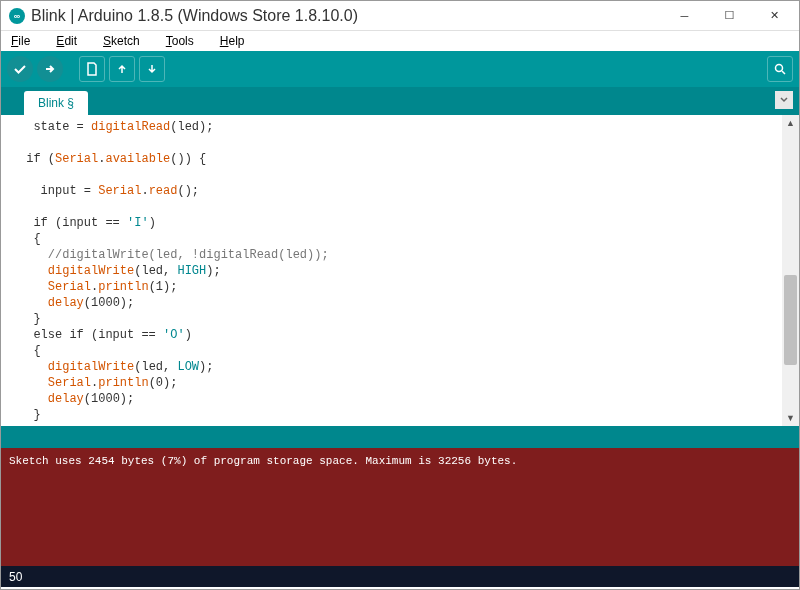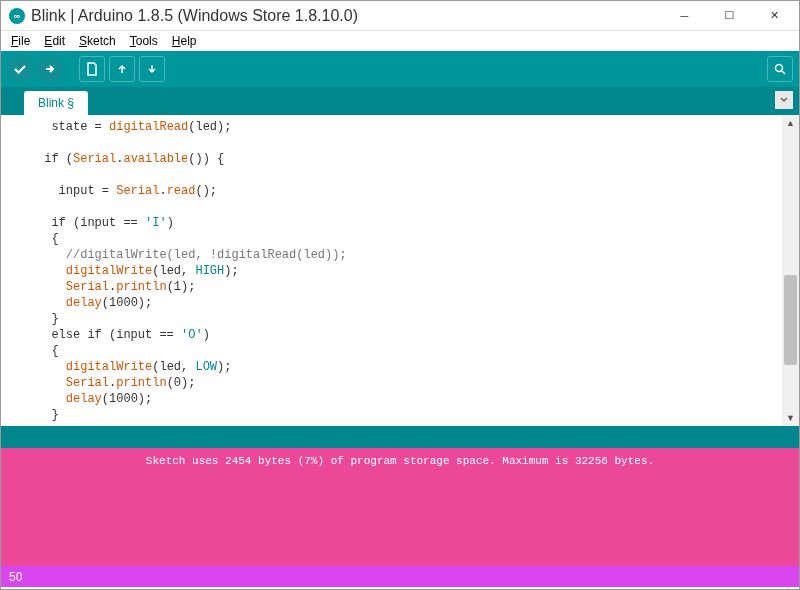--- a/index.html
+++ b/index.html
@@ -1,45 +1,45 @@
 <!DOCTYPE html>
 <html><head>
 <meta charset="utf-8">
 <style>
 * { margin: 0; padding: 0; box-sizing: border-box; }
 body { font-family: "Segoe UI", Tahoma, sans-serif; font-size: 12px; background: #fff; width: 800px; height: 590px; overflow: hidden; border: 1px solid #999; }
 .titlebar { height: 30px; background: #fff; display: flex; align-items: center; padding: 0 2px; border-bottom: 1px solid #e0e0e0; }
 .titlebar .icon-badge { width: 16px; height: 16px; background: #00979c; border-radius: 50%; margin: 0 6px; display: flex; align-items: center; justify-content: center; color: #fff; font-size: 9px; font-weight: bold; }
 .titlebar .title { flex: 1; font-size: 16px; color: #333; }
 .titlebar .winbtn { width: 45px; height: 30px; display: flex; align-items: center; justify-content: center; font-size: 11px; color: #333; font-family: "Segoe UI Symbol", sans-serif; }
-.menubar { height: 20px; display: flex; align-items: center; padding: 0 4px; gap: 2px; }
+.menubar { height: 20px; display: flex; align-items: center; padding: 0 4px; gap: 14px; }
 .menubar .menuitem { padding: 2px 6px; font-size: 12px; color: #000; }
 .menubar .menuitem .ul { text-decoration: underline; }
 .toolbar { height: 36px; background: #00979c; display: flex; align-items: center; padding: 0 6px; gap: 4px; }
 .tbtn { width: 26px; height: 26px; border-radius: 50%; background: #128f94; display: flex; align-items: center; justify-content: center; }
 .tbtn.sq { border-radius: 3px; background: transparent; border: 1px solid #4db6b8; }
 .tbtn svg { width: 14px; height: 14px; }
 .toolbar .spacer { flex: 1; }
 .tabstrip { height: 28px; background: #00878d; display: flex; align-items: flex-end; padding-left: 23px; position: relative; }
 .tab { background: #fff; padding: 5px 14px; font-size: 12px; color: #00878d; border-radius: 3px 3px 0 0; margin-bottom: 0; }
 .tabmenu { position: absolute; right: 6px; top: 4px; width: 18px; height: 18px; background: #e8e8e8; display: flex; align-items: center; justify-content: center; }
 .editor-wrap { height: 311px; display: flex; background: #fff; position: relative; }
-.editor { flex: 1; padding: 4px 8px 4px 36px; font-family: Consolas, "Courier New", monospace; font-size: 12px; line-height: 16px; color: #333; white-space: pre; overflow: hidden; }
+.editor { flex: 1; padding: 4px 8px 4px 18px; font-family: Consolas, "Courier New", monospace; font-size: 12px; line-height: 16px; color: #333; white-space: pre; overflow: hidden; }
 .editor .fn { color: #d35400; }
 .editor .lit { color: #00878f; }
 .editor .com { color: #777; }
 .scrollbar-v { width: 17px; background: #f0f0f0; position: relative; }
 .scrollbar-v .thumb { position: absolute; left: 2px; right: 2px; top: 160px; height: 90px; background: #bfbfbf; border-radius: 2px; }
 .scrollbar-v .arrow { position: absolute; left: 0; right: 0; height: 16px; display: flex; align-items: center; justify-content: center; font-size: 9px; color: #555; }
 .scrollbar-v .arrow.up { top: 0; }
 .scrollbar-v .arrow.down { bottom: 0; }
 .separator { height: 4px; background: #00878d; }
 .console-header { height: 18px; background: #00878d; }
-.console { height: 118px; background: #ec4899; color: #fff; font-family: Consolas, "Courier New", monospace; font-size: 11px; padding: 6px 8px; line-height: 14px; white-space: pre-wrap; text-align: center; }
-.statusbar { height: 21px; background: #d946ef; color: #fff; display: flex; align-items: center; padding: 0 8px; font-size: 12px; }
+.console { height: 118px; background: #7f1d1d; color: #fff; font-family: Consolas, "Courier New", monospace; font-size: 11px; padding: 6px 8px; line-height: 14px; white-space: pre-wrap; }
+.statusbar { height: 21px; background: #0f172a; color: #fff; display: flex; align-items: center; padding: 0 8px; font-size: 12px; }
 .statusbar .right { margin-left: auto; }
 </style>
 </head>
 <body>
 
 <div class="titlebar">
   <div class="icon-badge">
       <span>∞</span>
     </div>
   <div class="title">Blink | Arduino 1.8.5 (Windows Store 1.8.10.0)</div>

